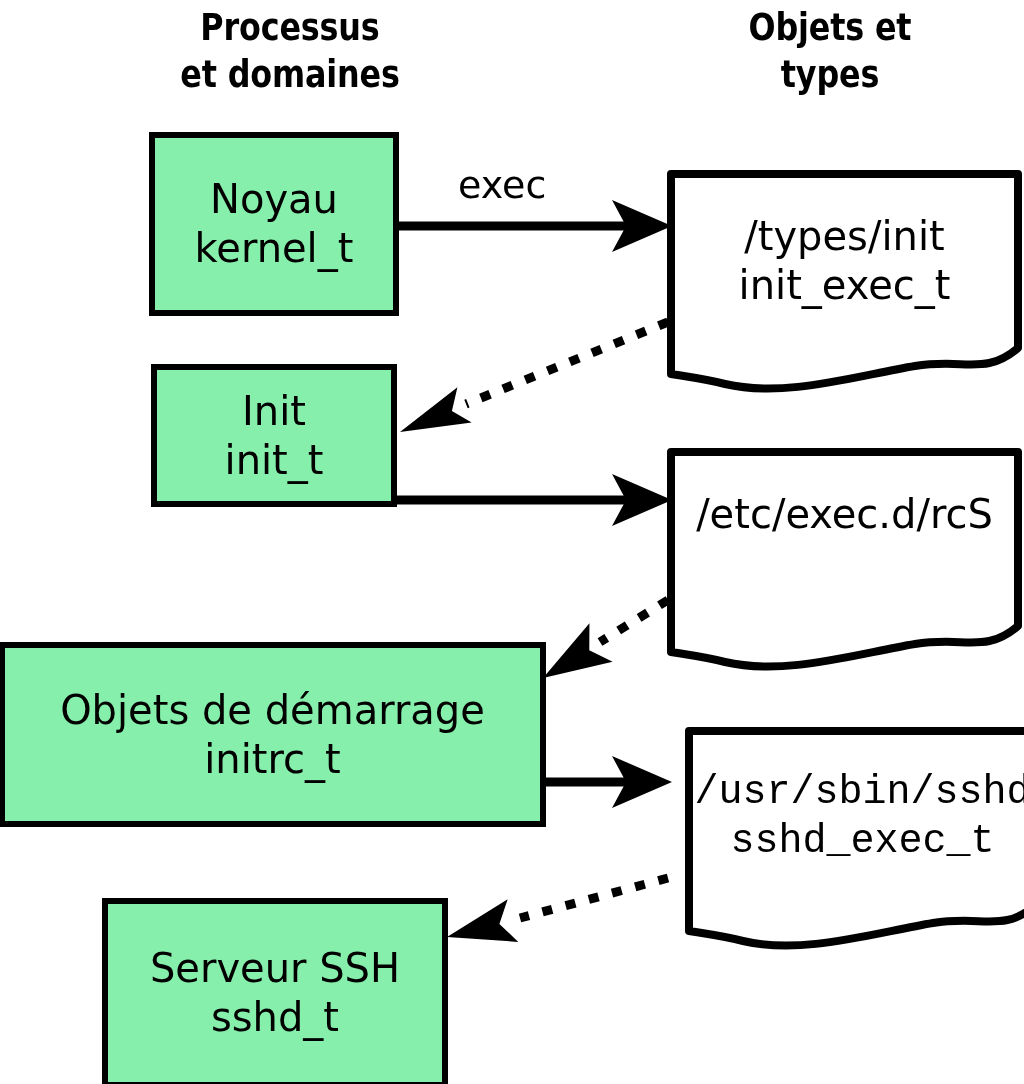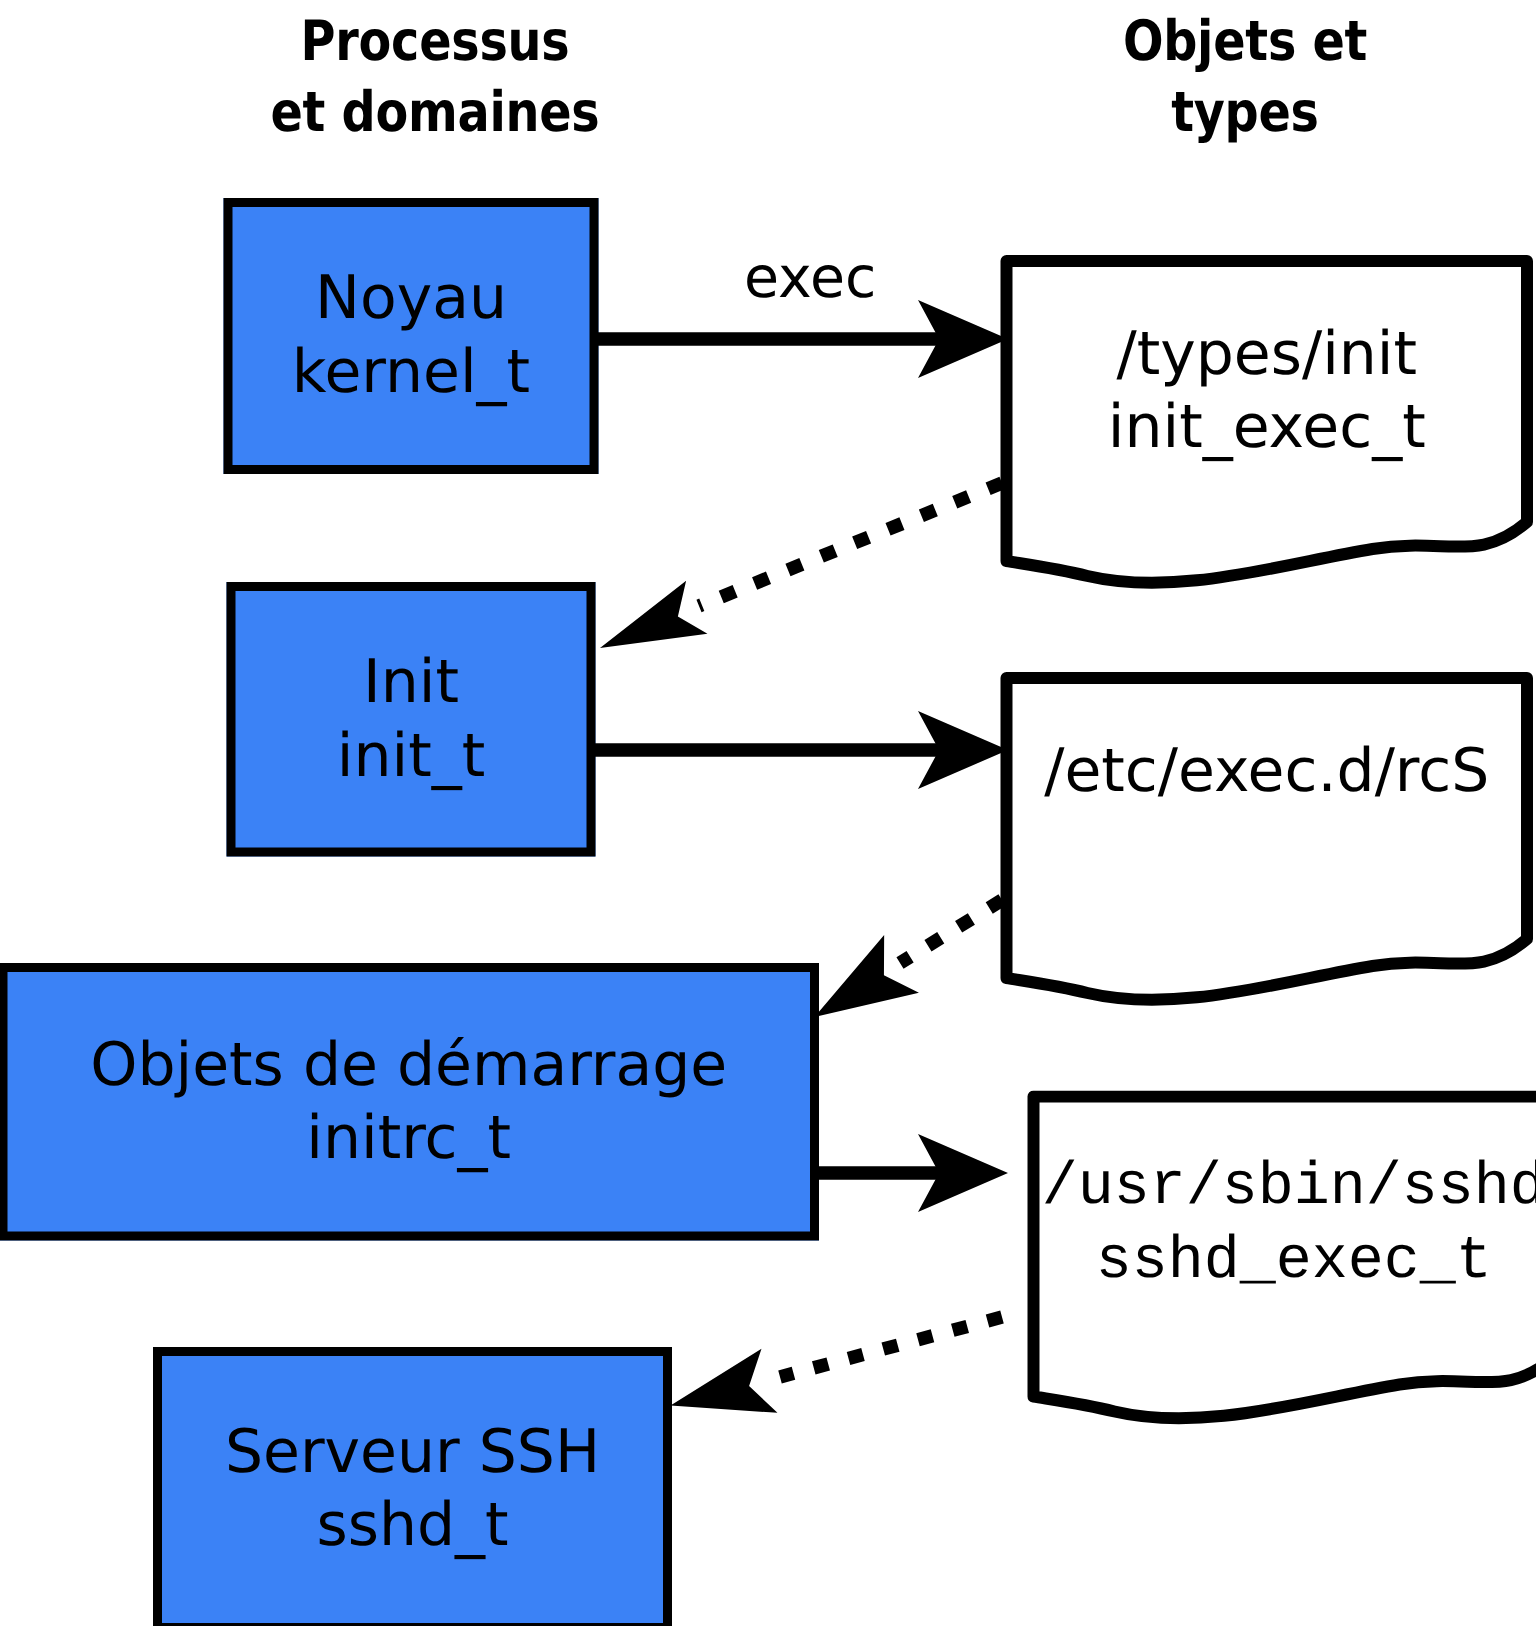--- a/index.html
+++ b/index.html
@@ -30,21 +30,21 @@
     white-space: pre-line;
     transform: scaleX(0.86);
   }
   #hdr-left  { left: 60px;  top: 4px;  width: 460px; }
   #hdr-right { left: 620px; top: 4px; width: 420px; }
 
   .proc-box {
     position: absolute;
     box-sizing: border-box;
     border: 6px solid #000000;
-    background: #3b82f6;
+    background: #86efac;
     display: flex;
     flex-direction: column;
     align-items: center;
     justify-content: center;
     color: #000000;
     font-size: 40px;
     line-height: 1.22;
     text-align: center;
   }
   .proc-box .l1, .proc-box .l2 { display: block; white-space: nowrap; }
@@ -88,21 +88,21 @@
   <div class="col-header" id="hdr-left">Processus
 et domaines</div>
   <div class="col-header" id="hdr-right">Objets et
 types</div>
 
   <div class="proc-box" id="box-kernel" style="left:149px; top:132px; width:250px; height:184px;">
     <span class="l1">Noyau</span>
     <span class="l2">kernel_t</span>
   </div>
 
-  <div class="proc-box" id="box-init" style="left:151px; top:388px; width:246px; height:183px;justify-content:center;">
+  <div class="proc-box" id="box-init" style="left:151px; top:364px; width:246px; height:143px;justify-content:center;">
     <span class="l1">Init</span>
     <span class="l2">init_t</span>
   </div>
 
   <div class="proc-box" id="box-initrc" style="left:-1px; top:642px; width:547px; height:185px;">
     <span class="l1">Objets de démarrage</span>
     <span class="l2">initrc_t</span>
   </div>
 
   <div class="proc-box" id="box-sshd" style="left:102px; top:898px; width:346px; height:190px;">
@@ -171,15 +171,15 @@
       <polygon points="672,782 612,756 626,782 612,808" fill="#000000"></polygon>
     </g>
 
     
     <g>
       <line x1="668" y1="878" x2="520" y2="918" stroke="#000000" stroke-width="9" stroke-linecap="butt" stroke-dasharray="10 14"></line>
       <polygon points="447,937 515,915 501,937 515,959" fill="#000000" transform="rotate(-14 447 937)"></polygon>
     </g>
   </svg>
 
-  <div class="edge-label" id="lbl-exec" style="left:496px; top:163px;">exec</div>
+  <div class="edge-label" id="lbl-exec" style="left:458px; top:163px;">exec</div>
 
 </div>
 
 </body></html>

